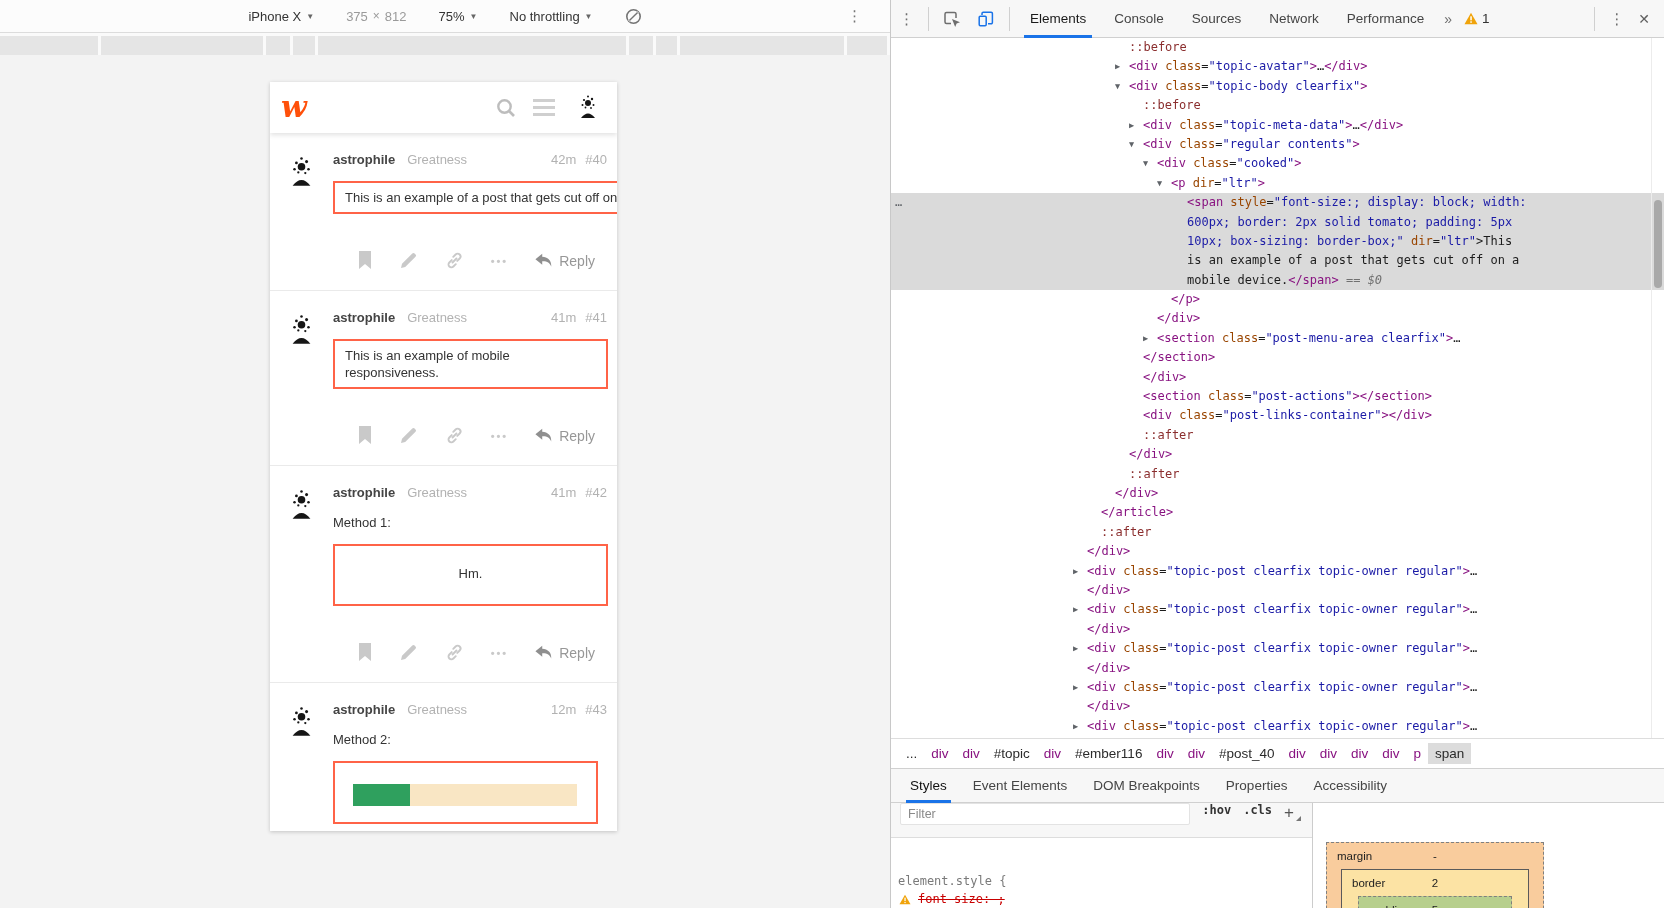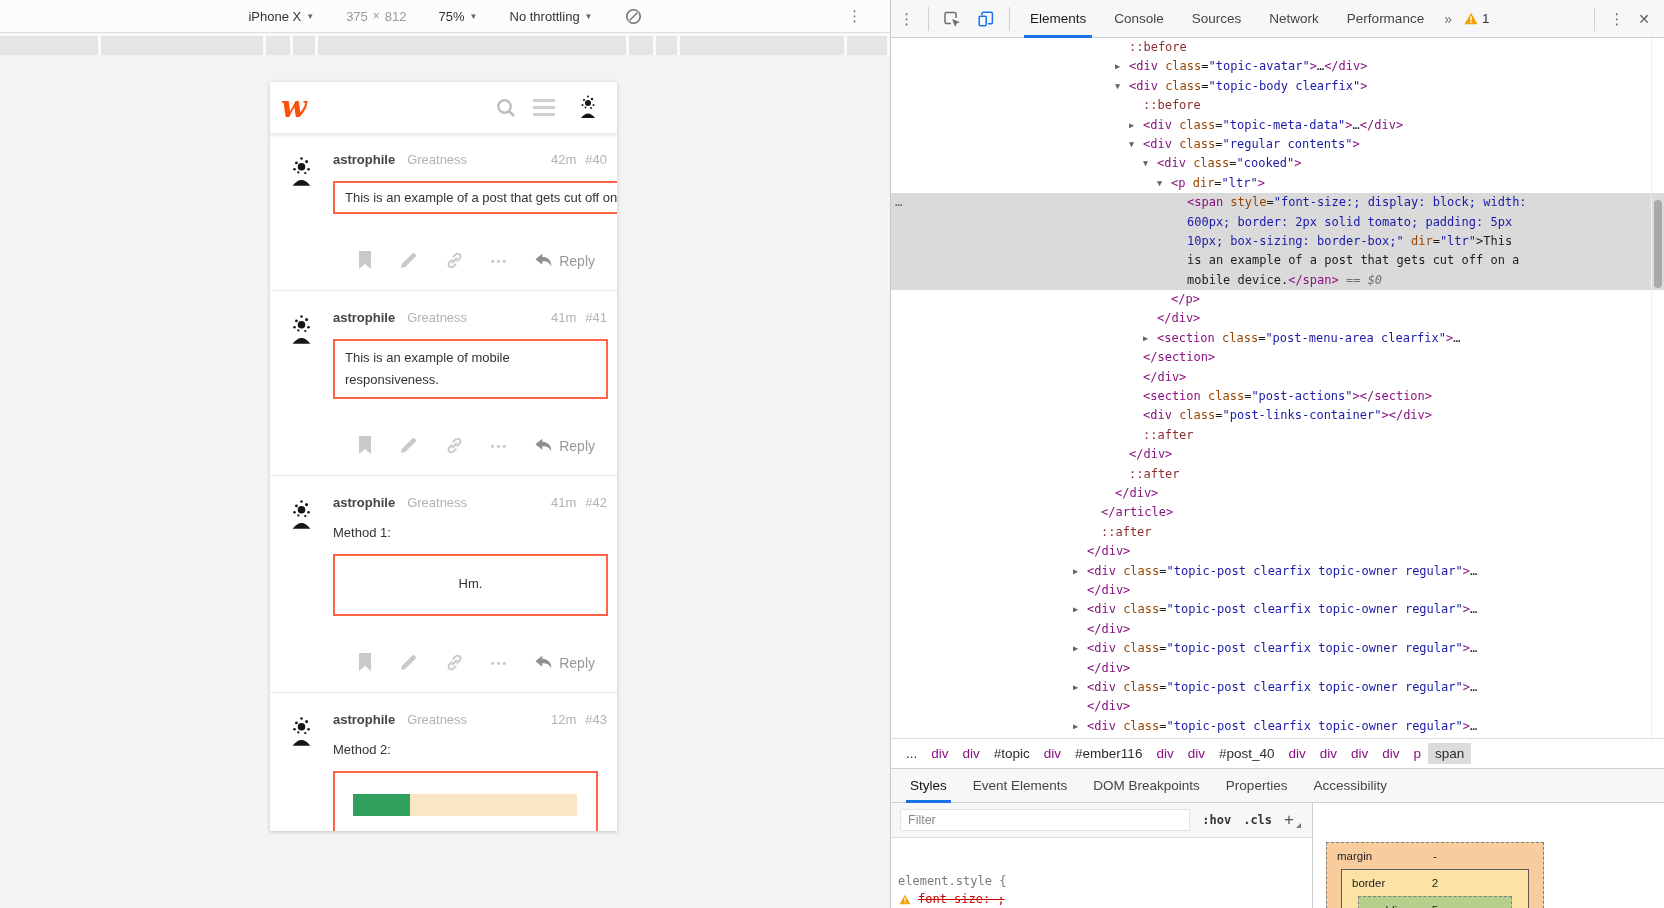--- a/index.html
+++ b/index.html
@@ -31,21 +31,21 @@
   .meta { display:flex; align-items:baseline; font-size:13px; }
   .author { font-weight:bold; color:#444; }
   .badge { color:#b2b2b2; margin-left:12px; }
   .meta .sp { flex:1; }
   .time { color:#b2b2b2; margin-right:9px; }
   .pnum { color:#b2b2b2; }
   .content { margin-top:13px; }
   .plabel { font-size:13px; color:#333; margin-top:15px; }
   .rbox { border:2px solid #ff6347; padding:5px 10px; font-size:13px; color:#333; background:#fff; margin-top:14px; }
   .rbox.cutoff { width:600px; white-space:nowrap; line-height:19px; }
-  .rbox.std { width:275px; line-height:22px; padding:6px 10px; }
+  .rbox.std { width:275px; line-height:17px; padding:6px 10px; }
   .rbox.hm { width:275px; height:62px; text-align:center; padding-top:20px; }
   .rbox.prog { width:265px; height:63px; padding:21px 10px 0 18px; }
   .bar { display:flex; height:22px; width:224px; }
   .bar-green { height:22px; }
   .bar-cream { height:22px; }
   .actions { display:flex; justify-content:flex-end; align-items:center; gap:27px; margin-top:37px; padding-right:12px; }
   .act-ico { display:flex; align-items:center; }
   .dots3 { color:#c9c9c9; font-weight:bold; font-size:11px; letter-spacing:2px; }
   .reply { display:flex; align-items:center; gap:7px; color:#979797; font-size:14px; }
 
@@ -78,21 +78,21 @@
   .crumb.sel { background:#dcdcdc; }
   .crumb.t { color:#881280; } .crumb.x { color:#2b2b2b; }
 
   .side-tabs { height:35px; background:#f7f7f7; border-top:1px solid #d0d0d0; border-bottom:1px solid #d0d0d0; display:flex; align-items:center; font-size:13.5px; color:#454545; padding-left:6px; }
   .side-tab { padding:0 13px; height:34px; line-height:34px; position:relative; white-space:nowrap; }
   .side-tab.active { color:#111; }
   .side-tab.active::after { content:""; position:absolute; left:9px; right:9px; bottom:0; height:3px; background:#1a73e8; }
 
   .styles-split { display:flex; height:105px; }
   .split-left { width:422px; border-right:1px solid #ccc; display:flex; flex-direction:column; }
-  .filter-row { height:35px; background:#f7f7f7; border-bottom:1px solid #ddd; display:flex; align-items:center; padding:0 9px; gap:12px; flex:none; }
+  .filter-row { height:35px; background:#f7f7f7; border-bottom:1px solid #ddd; display:flex; align-items:flex-start; padding:0 9px; gap:12px; flex:none; }
   .filter-input { flex:1; height:22px; border:1px solid #e3e3e3; border-radius:2px; font-size:12.5px; padding:0 7px; background:#fff; color:#333; outline:none; font-family:"Liberation Sans",sans-serif; }
   .filter-input::placeholder { color:#8a8a8a; }
   .tog { font-family:"DejaVu Sans Mono",monospace; font-size:12px; color:#333; font-weight:bold; }
   .plus-btn { font-size:17px; color:#555; position:relative; padding-right:7px; margin-right:2px; }
   .plus-btn i { position:absolute; right:0; bottom:2px; width:0; height:0; border-left:5px solid transparent; border-bottom:5px solid #777; }
   .rules { flex:1; background:#fff; font-family:"DejaVu Sans Mono",monospace; font-size:12px; line-height:18px; padding:6px 0 0 7px; color:#222; overflow:hidden; }
   .sel-line { color:#7a7a7a;margin-top:28px; }
   .rline { padding-left:20px; position:relative; }
   .pname { color:#c80000; } .pval { color:#1c1c1c; }
   .struck { text-decoration:line-through; color:#c80000; }

